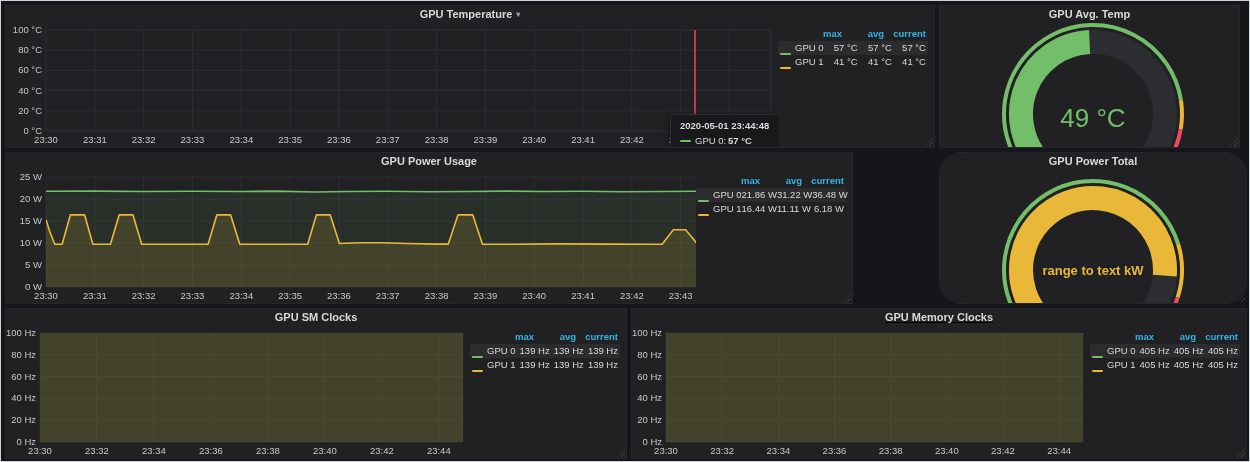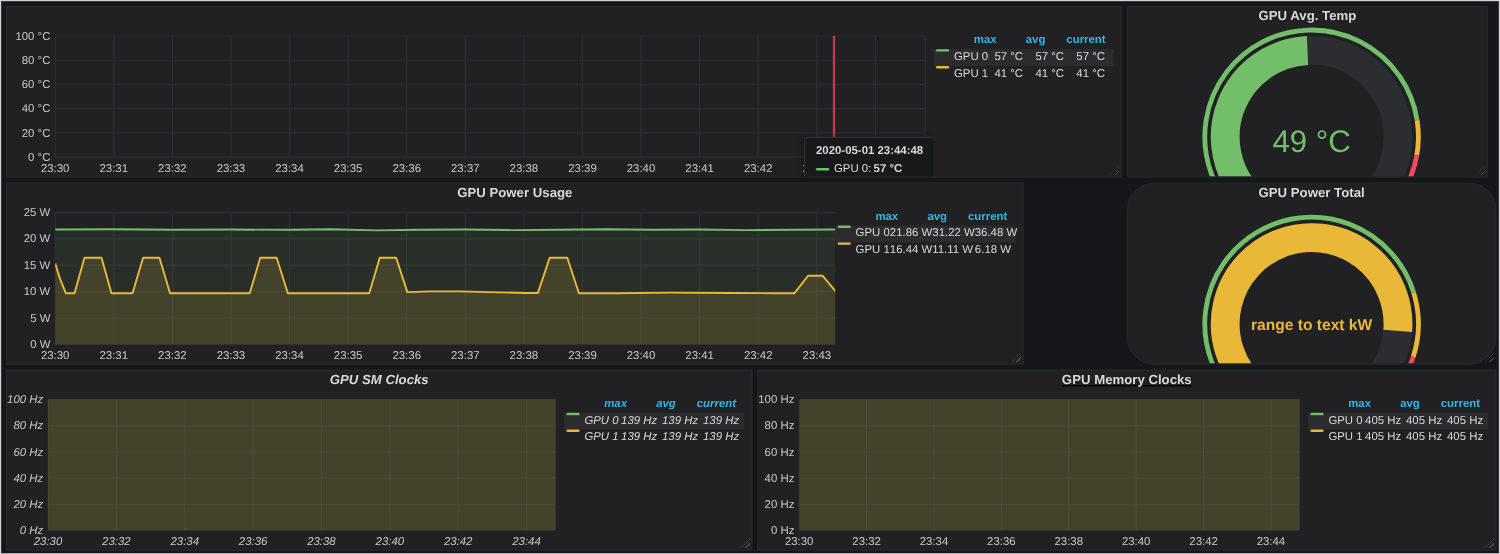--- a/index.html
+++ b/index.html
@@ -2,49 +2,50 @@
 <html><head>
 <meta charset="utf-8">
 <style>
   html,body{margin:0;padding:0;background:#444;font-family:"Liberation Sans",sans-serif;}
   .screen{position:relative;width:1250px;height:462px;box-sizing:border-box;border:1px solid #cfd2d6;background:#141619;overflow:hidden;}
   .panel{position:absolute;background:#212124;border:1px solid #26272b;box-sizing:border-box;}
   .p-temp{left:4px;top:4px;width:930px;height:143px;}
   .p-tempgauge{left:938px;top:4px;width:301px;height:143px;}
   .p-power{left:4px;top:151px;width:848px;height:152px;}
   .p-powergauge{left:938px;top:151px;width:308px;height:152px;border-radius:23px;}
-  .p-sm{left:4px;top:307px;width:622px;height:151px;font-style:italic;}
+  .p-sm{left:4px;top:307px;width:622px;height:151px;}
   .p-mem{left:630px;top:307px;width:616px;height:151px;text-decoration:underline;}
   .phead{height:16px;line-height:16px;text-align:center;font-size:11px;font-weight:700;color:#d8d9da;white-space:nowrap;cursor:pointer;}
   .caret{font-size:8px;color:#9aa0a6;margin-left:4px;vertical-align:1px;}
   .pbody{position:absolute;top:16px;left:0;right:0;bottom:0;display:flex;overflow:hidden;}
   .plot-wrap{flex:1 1 auto;position:relative;overflow:hidden;}
   .plot-wrap svg{display:block;}
   .legend{width:156px;flex:0 0 156px;padding:5px 6px 0 0;font-size:9.5px;color:#d8d9da;box-sizing:border-box;}
   .lg-row{display:flex;align-items:center;height:14px;line-height:14px;padding:0 2px;}
   .lg-row.hl{background:rgba(255,255,255,0.05);}
-  .lg-name{flex:1 1 auto;display:flex;align-items:flex-start;gap:4px;white-space:nowrap;cursor:pointer;}
+  .lg-name{flex:1 1 auto;display:flex;align-items:flex-end;gap:4px;white-space:nowrap;cursor:pointer;}
   .lg-swatch{display:inline-block;width:11px;height:2px;border-radius:1px;flex:0 0 11px;}
-  .lg-val{width:42px;text-align:center;white-space:nowrap;}
+  .lg-val{width:42px;text-align:right;white-space:nowrap;}
   .lg-head .lg-val{color:#33b5e5;font-weight:700;cursor:pointer;}
   .gauge-wrap{position:absolute;top:16px;left:0;right:0;bottom:0;overflow:hidden;}
   .tooltip{position:absolute;background:#18191b;border:1px solid #2e3035;border-radius:3px;padding:5px 9px 6px 9px;font-size:9.5px;color:#d8d9da;box-shadow:0 2px 6px rgba(0,0,0,0.5);white-space:nowrap;z-index:5;}
   .tt-title{font-weight:700;margin-bottom:3px;}
   .tt-row{display:flex;align-items:center;height:13px;}
   .tt-name{width:48px;display:flex;align-items:center;gap:4px;}
   .tt-val{font-weight:700;}
   .cursor-line{position:absolute;width:2px;background:rgba(226,60,78,0.85);z-index:4;}
   .grip{position:absolute;right:1px;bottom:1px;width:8px;height:8px;background:repeating-linear-gradient(135deg,transparent 0 2px,rgba(255,255,255,0.18) 2px 3px);clip-path:polygon(100% 0,100% 100%,0 100%);}
 </style>
 </head>
 <body>
 
 <div class="screen">
 
   <div class="panel p-temp">
+    <div class="phead"><span>GPU Temperature</span><span class="caret">▾</span></div>
     <div class="pbody">
       <div class="plot-wrap" id="chart-0">
           <svg width="772" height="125">
             <line x1="40" x2="765" y1="109" y2="109" stroke="#2c2e33" stroke-width="1"></line>
             <text x="36" y="112" text-anchor="end" font-size="9.5" fill="#c7c8c9">0 °C</text>
             <line x1="40" x2="765" y1="88.80000000000001" y2="88.80000000000001" stroke="#2c2e33" stroke-width="1"></line>
             <text x="36" y="91.80000000000001" text-anchor="end" font-size="9.5" fill="#c7c8c9">20 °C</text>
             <line x1="40" x2="765" y1="68.6" y2="68.6" stroke="#2c2e33" stroke-width="1"></line>
             <text x="36" y="71.6" text-anchor="end" font-size="9.5" fill="#c7c8c9">40 °C</text>
             <line x1="40" x2="765" y1="48.400000000000006" y2="48.400000000000006" stroke="#2c2e33" stroke-width="1"></line>

